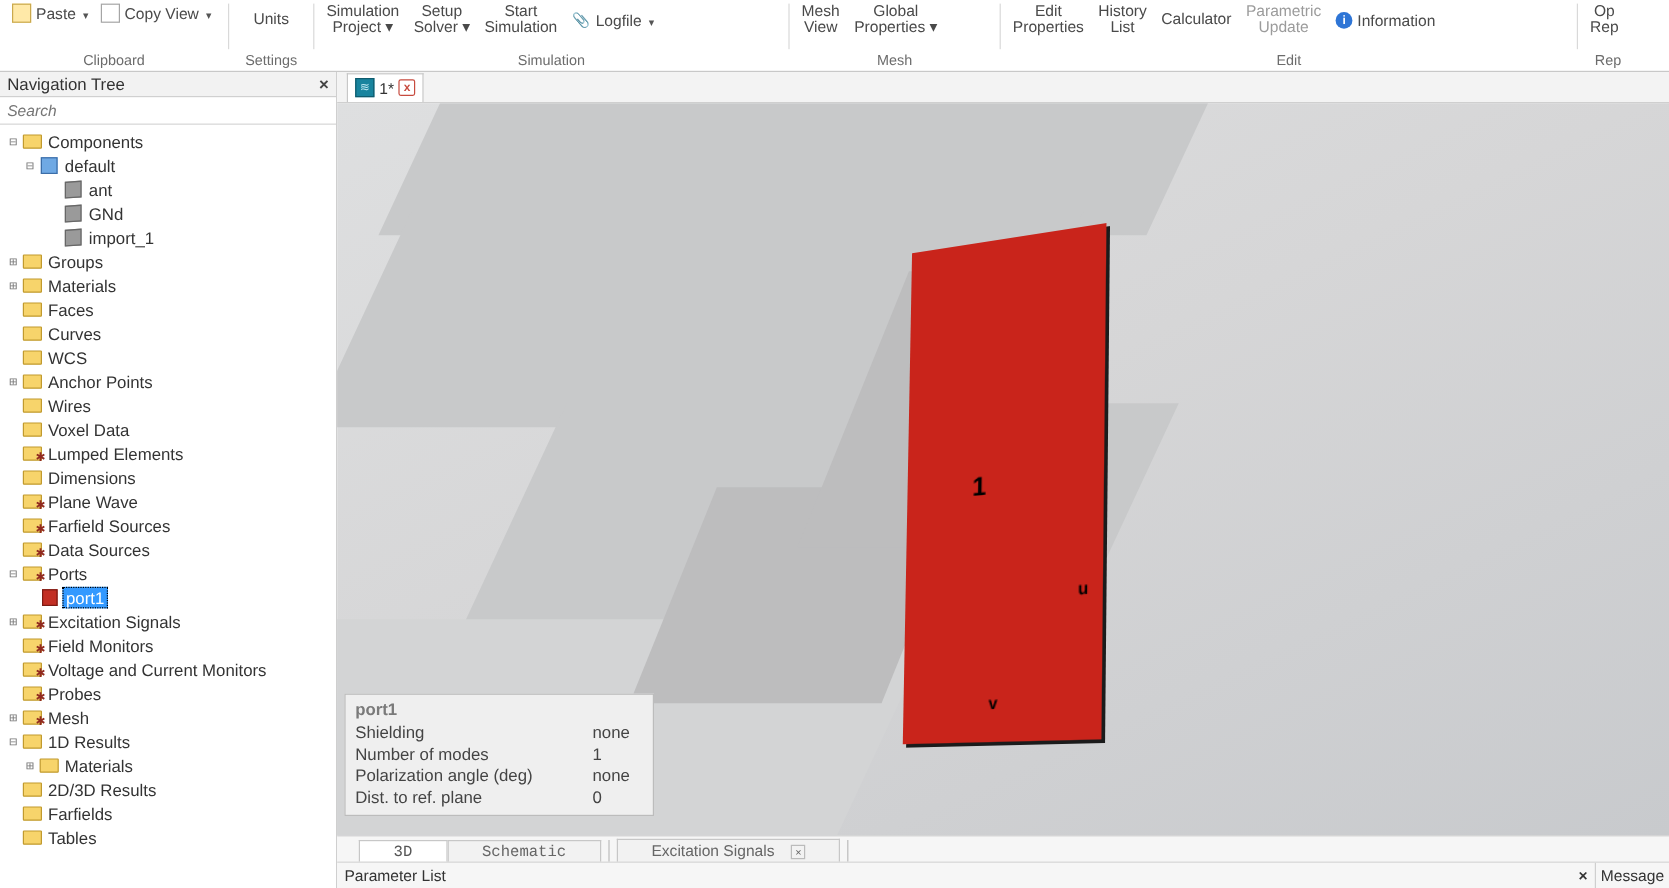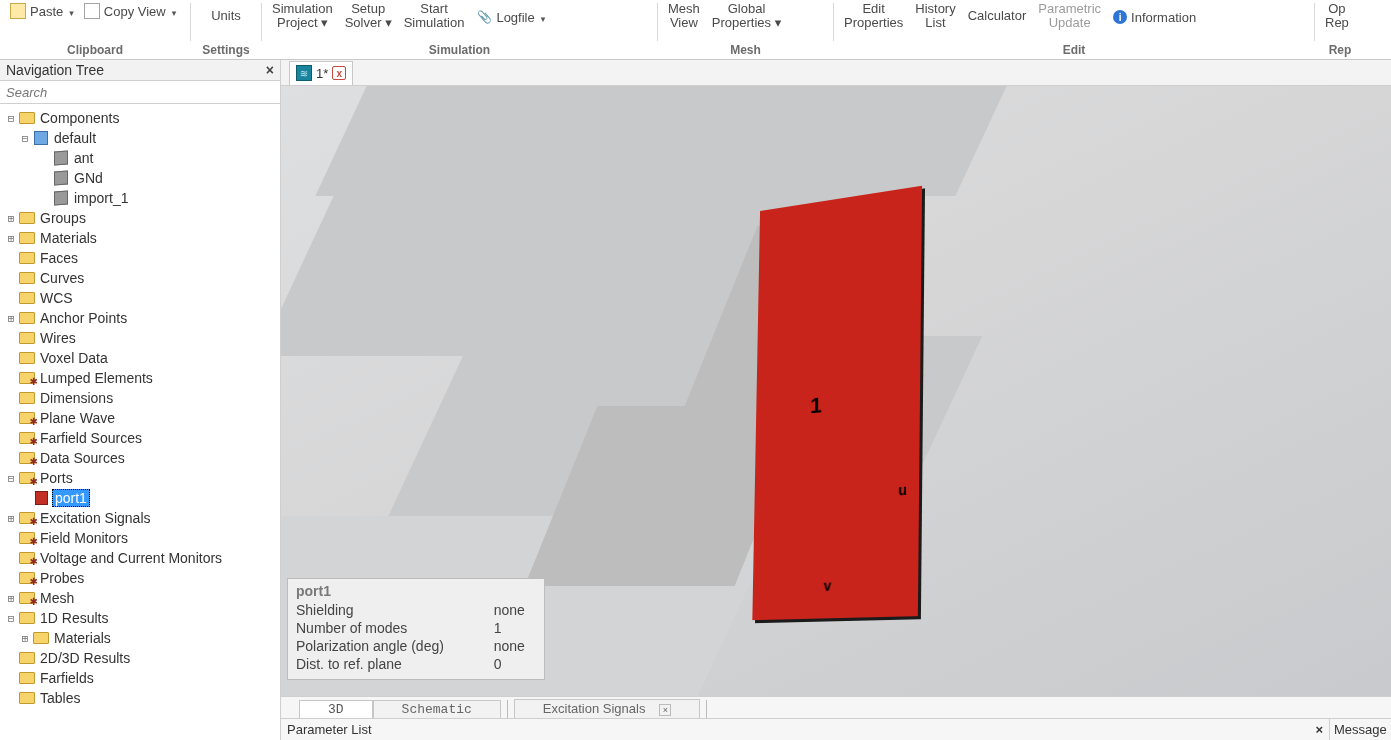--- a/index.html
+++ b/index.html
@@ -5,21 +5,21 @@
   * { box-sizing: border-box; font-family: "Segoe UI", Arial, sans-serif; }
   html,body { margin:0; padding:0; width:1391px; height:740px; overflow:hidden; background:#fff; font-size:13px; color:#333; }
   
   .ribbon { display:flex; height:60px; border-bottom:1px solid #c8c8c8; overflow:hidden; }
   .ribbon-group { display:flex; flex-direction:column; padding:0 6px 2px 6px; border-right:none; }
   .ribbon-buttons { flex:1; display:flex; align-items:flex-start; gap:4px; white-space:nowrap; }
   .ribbon-btn { display:flex; flex-direction:column; align-items:center; justify-content:center; padding:1px 4px 2px 4px; cursor:default; height:32px; }
   .ribbon-btn .lbl { font-size:13px; color:#4a4a4a; line-height:14px; text-align:center; }
   .ribbon-small { display:flex; align-items:center; gap:4px; height:22px; padding:0 4px; color:#4a4a4a; white-space:nowrap; }
   .ribbon-small .arrow::after{content:"▾"; font-size:9px; margin-left:2px; color:#555;}
-  .ribbon-group-label { font-size:12px; color:#6c6c6c; text-align:center; padding-top:4px;font-weight:bold; }
+  .ribbon-group-label { font-size:12px; color:#6c6c6c; text-align:center; padding-top:4px; }
   .vsep { width:1px; background:#d9d9d9; margin:3px 0 18px 0; }
   .mini-icon { width:16px; height:16px; display:inline-flex; align-items:center; justify-content:center; font-size:12px; }
   .mini-icon.paste { background:#ffe9a8; border:1px solid #caa94e; }
   .mini-icon.copy { background:#fff; border:1px solid #a5a5a5; }
   .mini-icon.clip { color:#888; }
   .info-circle { width:14px; height:14px; border-radius:50%; background:#2e75d6; color:#fff; font-size:10px; font-weight:bold; display:inline-flex; align-items:center; justify-content:center; }
 
   
   .main { display:flex; height:680px; }
   

